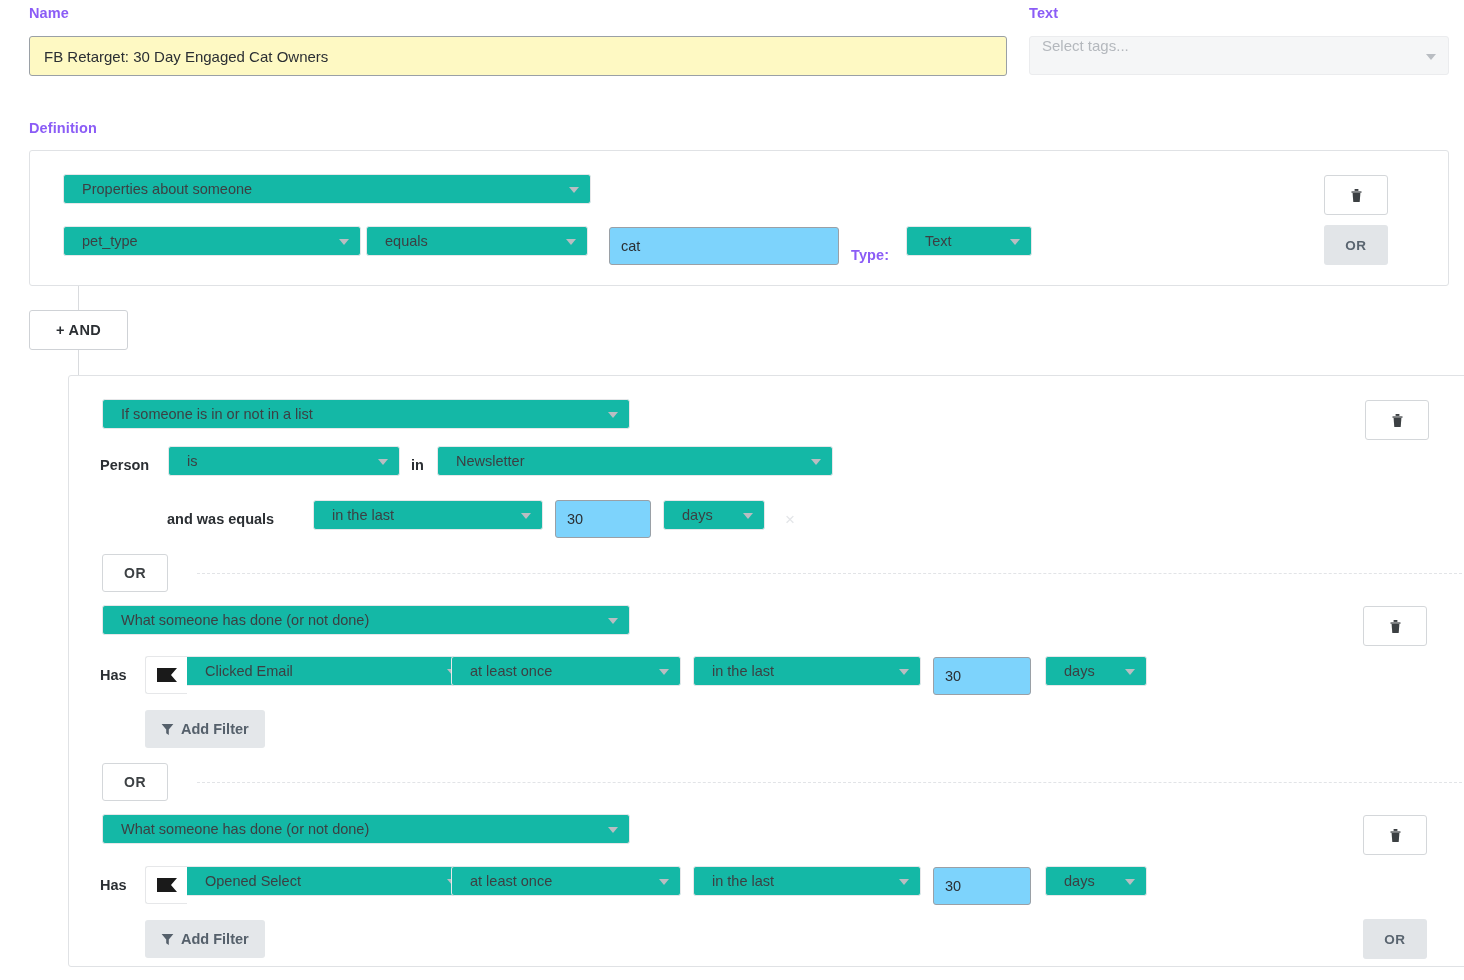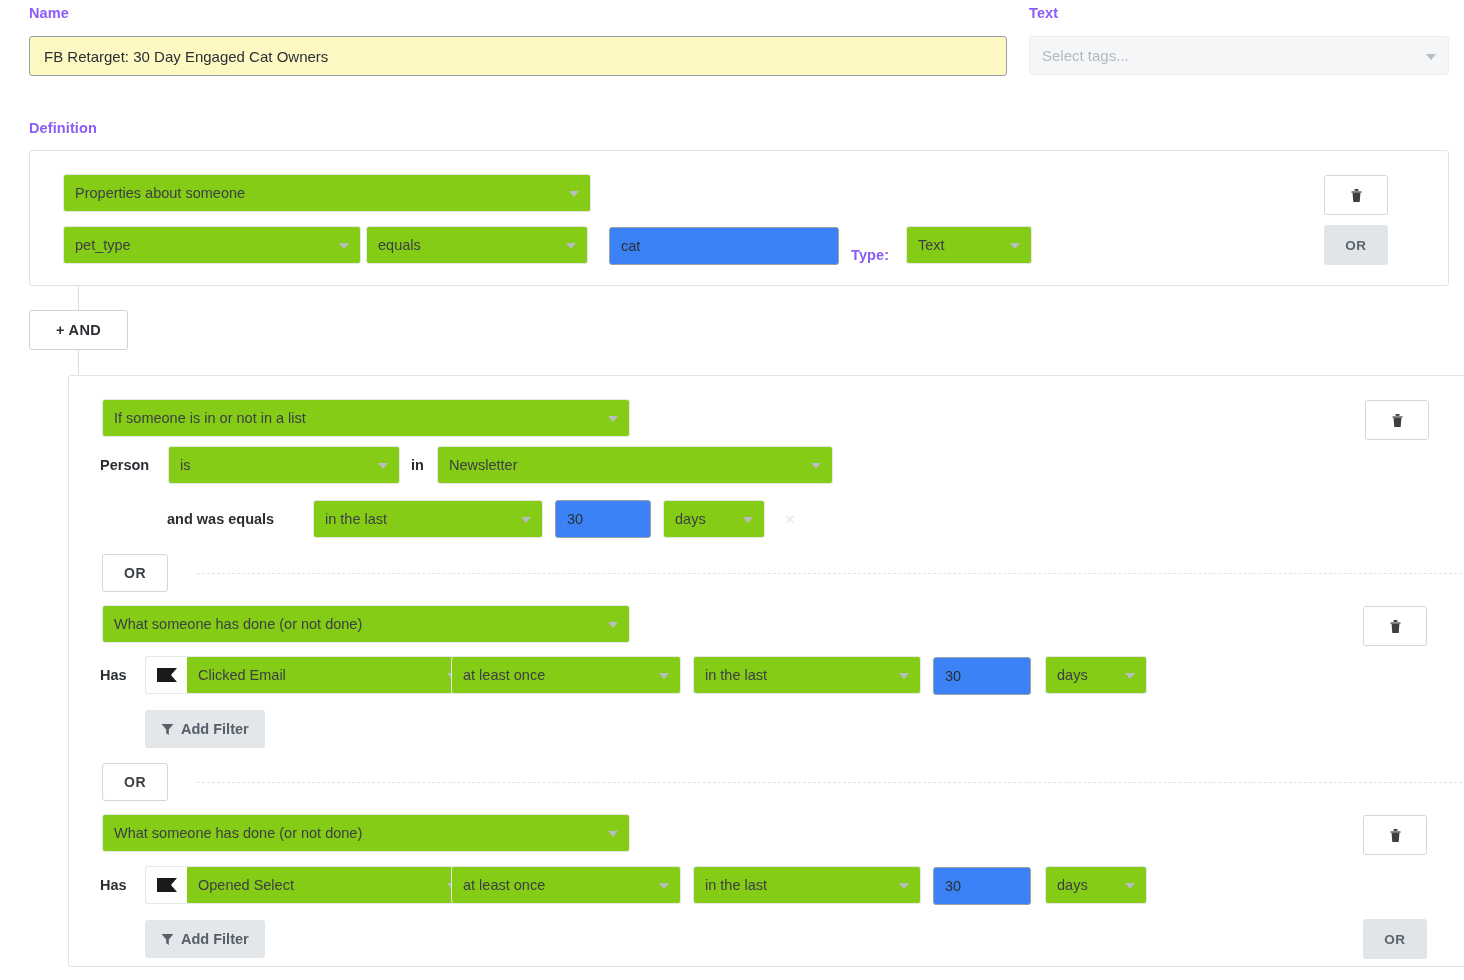--- a/index.html
+++ b/index.html
@@ -15,43 +15,43 @@
 
   
   .lbl {
     font-size: 14.5px;
     font-weight: 700;
     color: #8b5cf6;
     letter-spacing: .1px;
   }
   .sel {
     position: relative;
-    background: #84cc16;
+    background: #14b8a6;
     border: 1px solid #e6e7e9;
     border-radius: 3px;
-    height: 38px;
+    height: 30px;
     display: flex;
     align-items: center;
-    padding: 0 30px 0 11px;
+    padding: 0 30px 0 18px;
     font-size: 14.5px;
     color: #3c4043;
     white-space: nowrap;
     overflow: hidden;
   }
   .sel .caret {
     position: absolute;
     right: 11px; top: 50%;
     margin-top: -2px;
     width: 0; height: 0;
     border-left: 5px solid transparent;
     border-right: 5px solid transparent;
     border-top: 6px solid #b9bdc2;
   }
   .txt {
-    background: #3b82f6;
+    background: #7dd3fc;
     border: 1px solid #9aa0a6;
     border-radius: 3px;
     height: 38px;
     display: flex;
     align-items: center;
     padding: 14px 11px;
     font-size: 14.5px;
     color: #2b2f33;
   }
 
@@ -62,21 +62,21 @@
     width: 978px; height: 40px;
     background: #fef9c3; border: 1px solid #9aa0a6; border-radius: 3px;
     display: flex; align-items: center; padding: 0 14px;
     font-size: 15px; color: #2b2f33;
   }
   .hdr-tags-label { position: absolute; left: 1029px; top: 5px; }
   .tags-select {
     position: absolute; left: 1029px; top: 36px;
     width: 420px; height: 39px;
     background: #f5f6f7; border: 1px solid #ebecee; border-radius: 3px;
-    display: flex; align-items: center; padding: 0 30px 0 12px;
+    display: flex; align-items: flex-start; padding: 0 30px 0 12px;
     font-size: 15px; color: #b4b8bd;
   }
   .tags-select .caret {
     position: absolute; right: 12px; top: 50%; margin-top: -2px;
     width: 0; height: 0;
     border-left: 5px solid transparent;
     border-right: 5px solid transparent;
     border-top: 6px solid #b9bdc2;
   }
 

